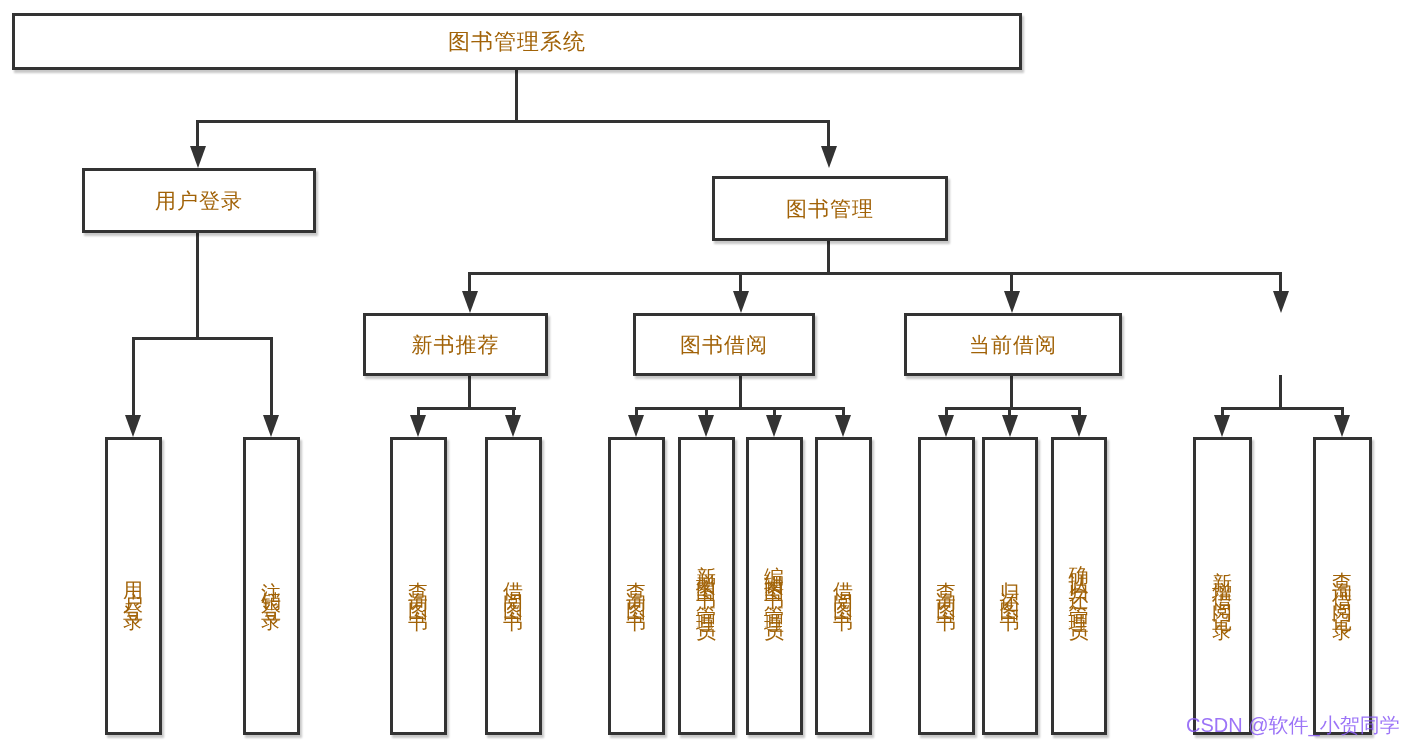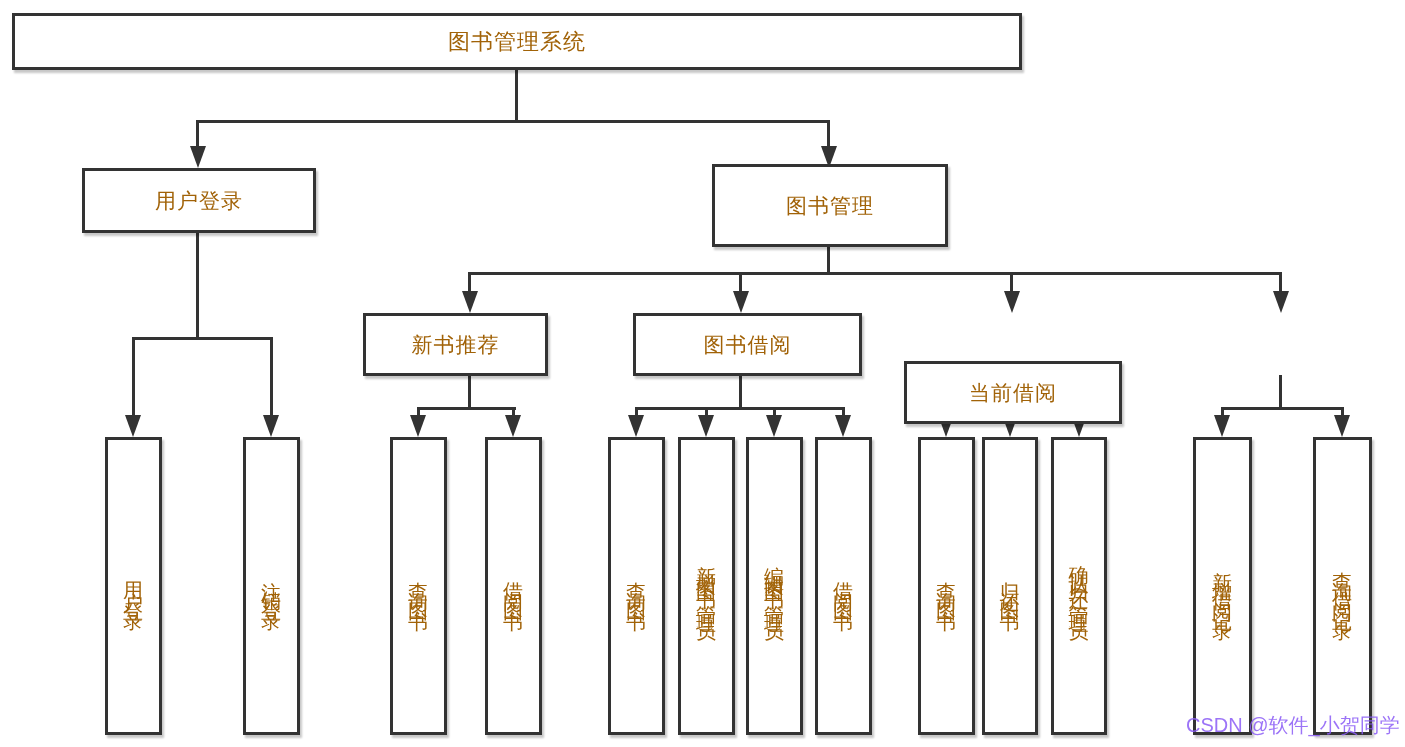--- a/index.html
+++ b/index.html
@@ -123,33 +123,33 @@
   <div class="arrow" style="left:1334px; top:415px;"></div>
 
   <div class="box h-label root-label" style="left:12px; top:13px; width:1010px; height:57px;">
     <span>图书管理系统</span>
   </div>
 
   <div class="box h-label" style="left:82px; top:168px; width:234px; height:65px;">
     <span>用户登录</span>
   </div>
 
-  <div class="box h-label" style="left:712px; top:164px; width:236px; height:83px;">
+  <div class="box h-label" style="left:712px; top:176px; width:236px; height:65px;">
     <span>图书管理</span>
   </div>
 
   <div class="box h-label" style="left:363px; top:313px; width:185px; height:63px;">
     <span>新书推荐</span>
   </div>
 
-  <div class="box h-label" style="left:633px; top:313px; width:229px; height:63px;">
+  <div class="box h-label" style="left:633px; top:313px; width:182px; height:63px;">
     <span>图书借阅</span>
   </div>
 
-  <div class="box h-label" style="left:904px; top:313px; width:218px; height:63px;margin-top:48px;">
+  <div class="box h-label" style="left:904px; top:313px; width:218px; height:63px;">
     <span>当前借阅</span>
   </div>
 
 
   <div class="box leaf" style="left:105px; top:437px; width:57px; height:298px;">
     <span>用户登录</span>
   </div>
 
   <div class="box leaf" style="left:243px; top:437px; width:57px; height:298px;">
     <span>注销登录</span>

